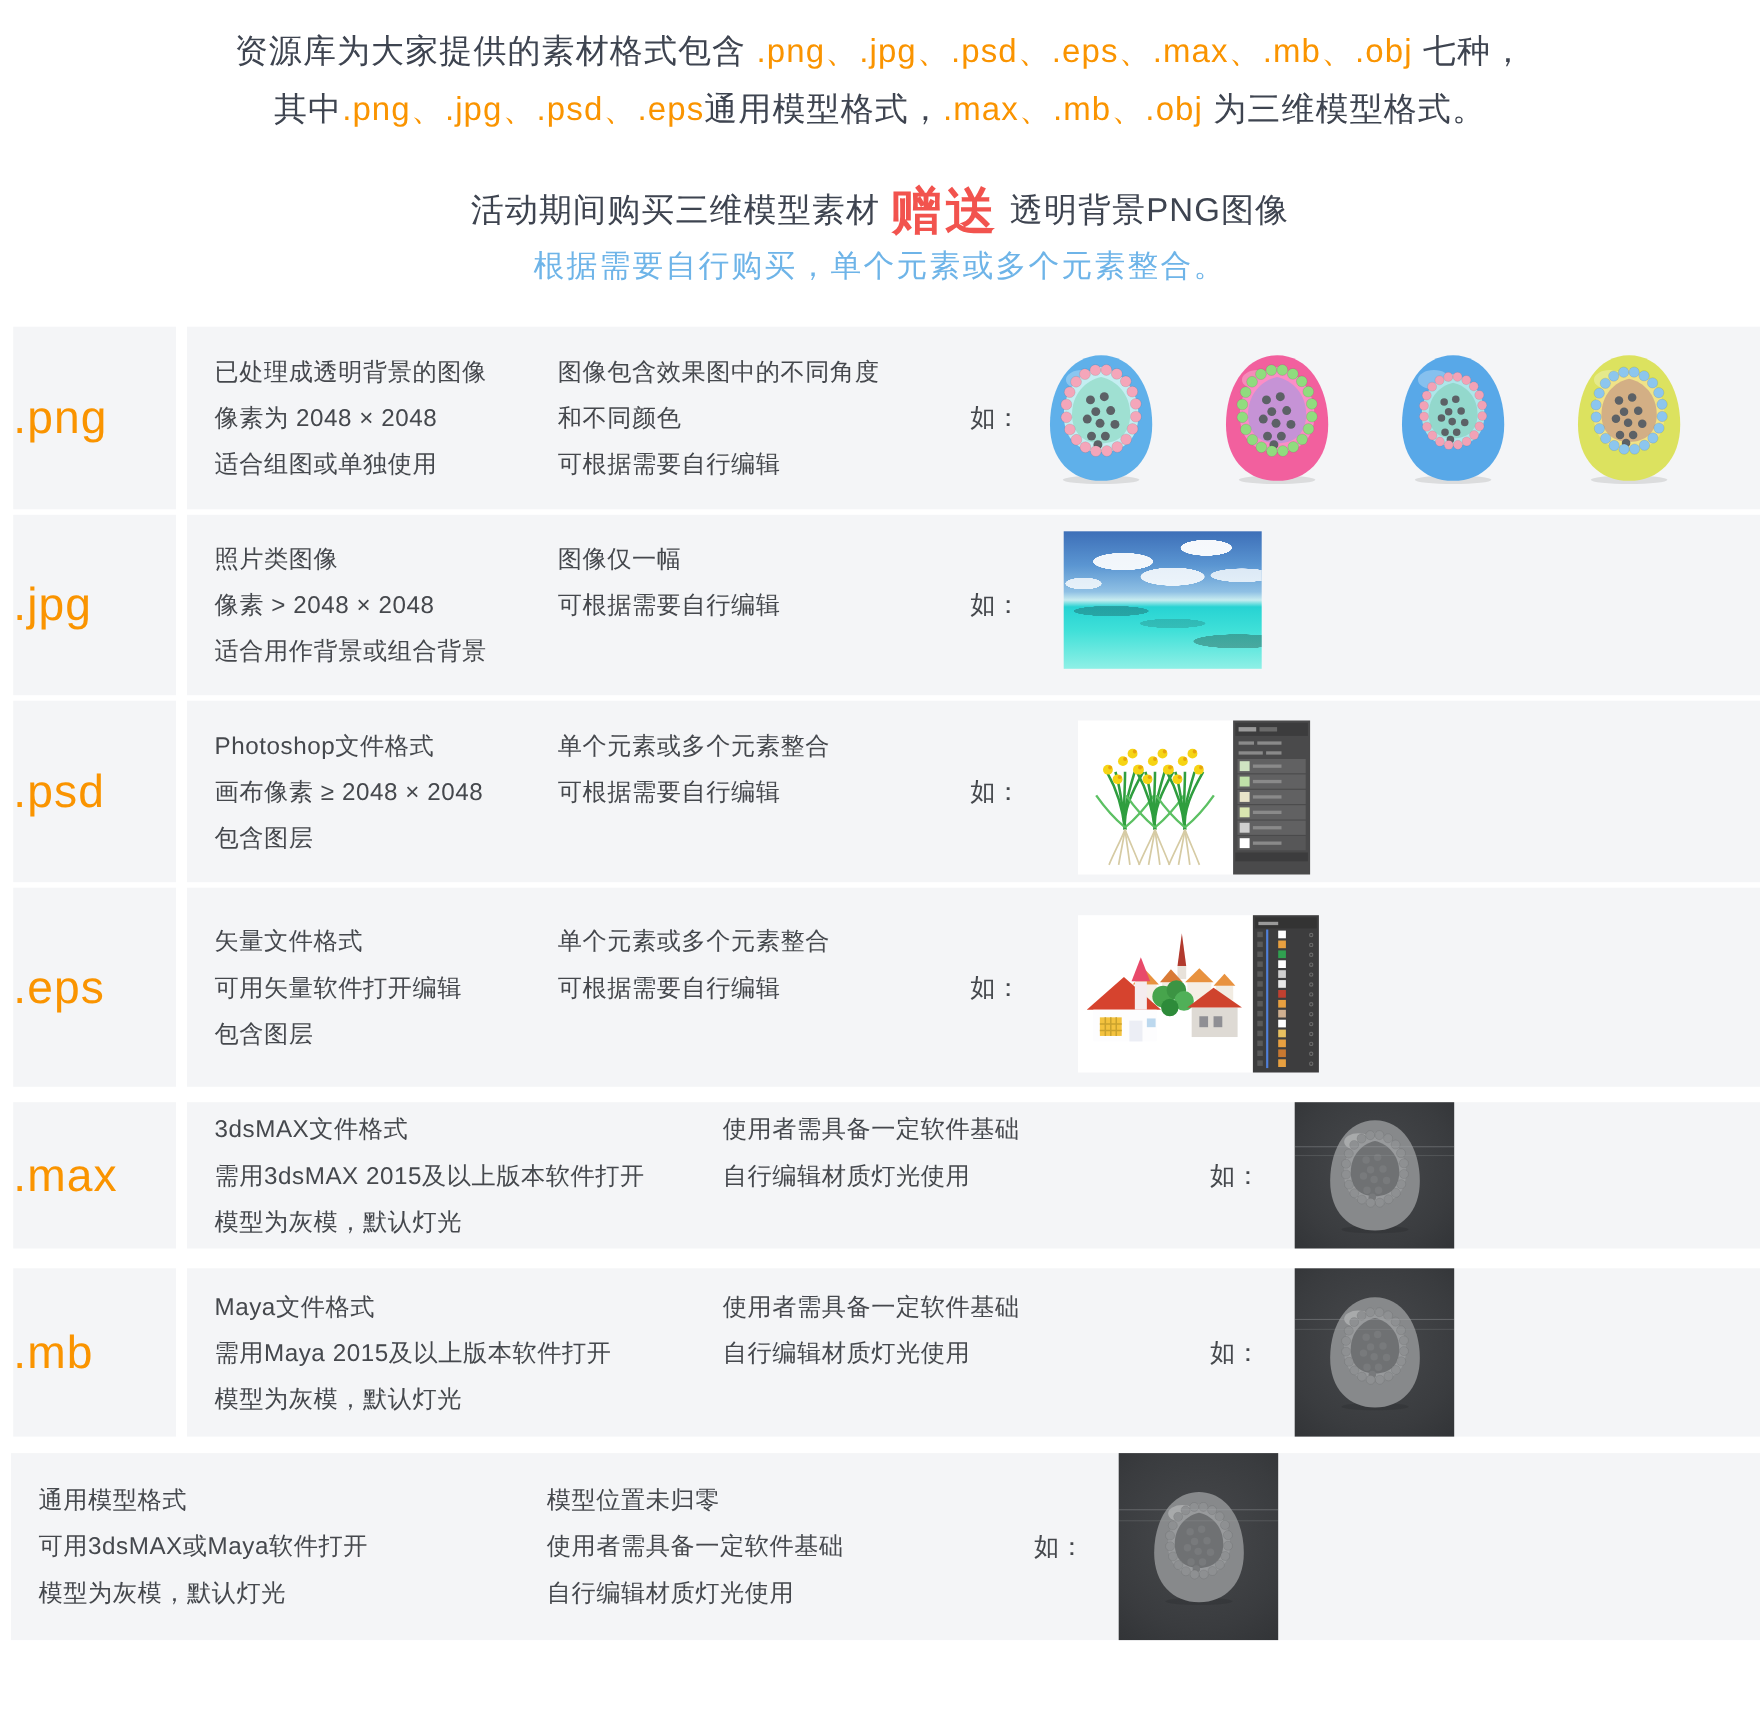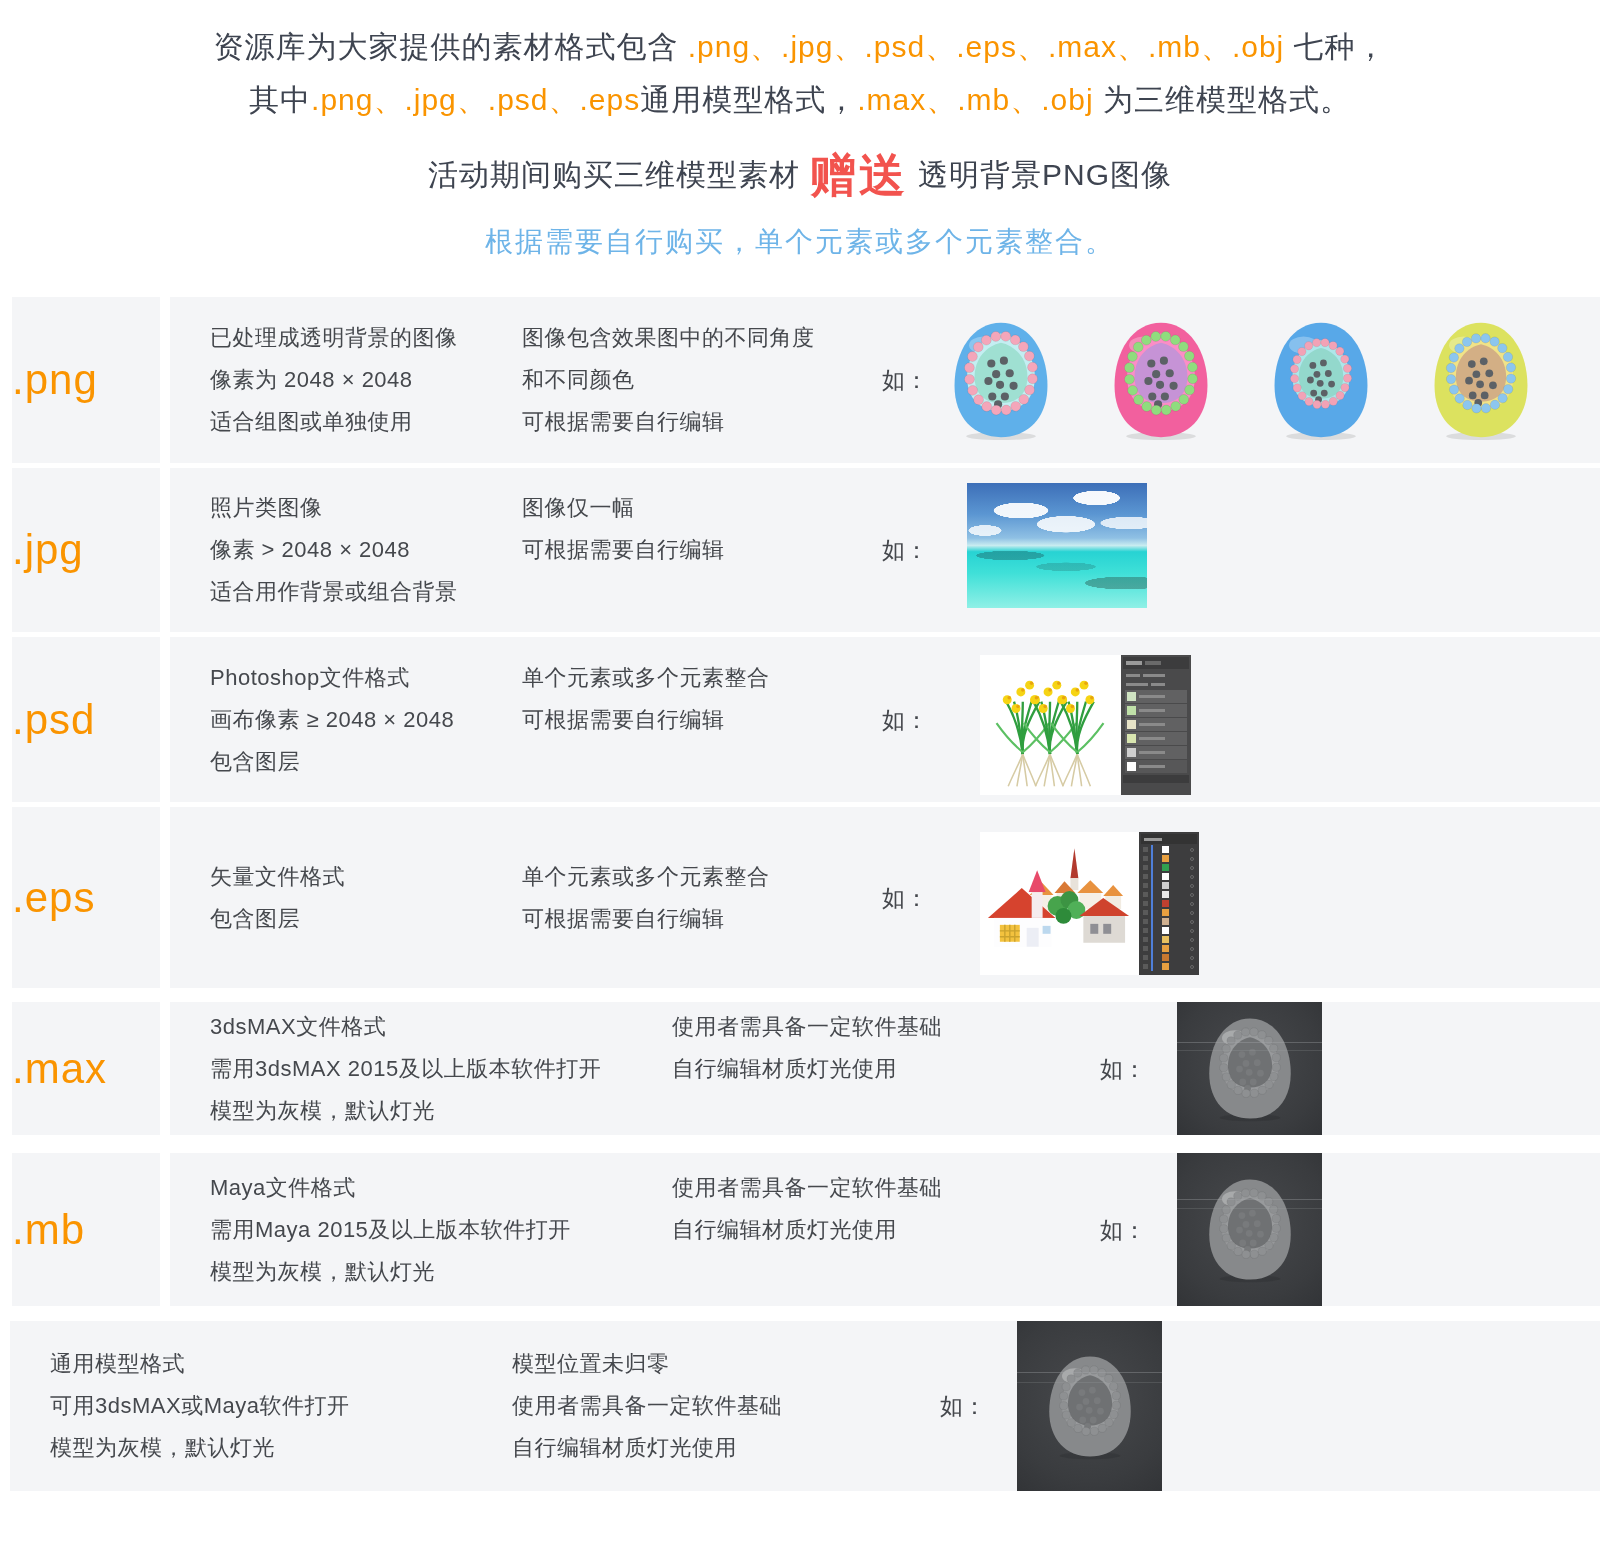--- a/index.html
+++ b/index.html
@@ -9,39 +9,39 @@
     font-family:"Liberation Sans","DejaVu Sans",sans-serif;
     -webkit-font-smoothing:antialiased;
   }
   
   .header { padding-top:20px; text-align:center; color:var(--heading-text); }
   .intro-line { font-size:30px; line-height:53px; letter-spacing:1px; }
   .hl { color:var(--accent-orange); }
   .promo { margin-top:25px; font-size:30px; height:48px; line-height:48px; letter-spacing:1px; }
   .gift {
     color:var(--gift-red); font-size:46px; font-weight:900; letter-spacing:3px;
-    margin:0 10px; vertical-align:-6px; display:inline-block;text-align:center;
+    margin:16px 10px; vertical-align:-6px; display:inline-block;text-align:center;
   }
   .notice { margin-top:24px; font-size:28px; height:38px; line-height:38px;
     color:var(--notice-blue); letter-spacing:2px; }
   
   .rows { margin-top:36px; }
   .row { display:flex; }
   .r0 { height:166px; margin-bottom:5px; }
   .r1 { height:164px; margin-bottom:5px; }
   .r2 { height:165px; margin-bottom:5px; }
   .r3 { height:181px; margin-bottom:14px; }
   .r4 { height:133px; margin-bottom:18px; }
   .r5 { height:153px; margin-bottom:15px; }
   .r6 { height:170px; }
   .label-cell { width:148px; background:var(--row-background);
     display:flex; align-items:center; justify-content:flex-start;margin-left:12px; }
   .format-label { font-size:42px; color:var(--accent-orange); letter-spacing:1px; }
   .content-cell { flex:1; margin-left:10px; background:var(--row-background); position:relative; }
-  .desc-wrap { position:absolute; left:40px; top:50%; transform:translateY(-50%);
+  .desc-wrap { position:absolute; left:25px; top:50%; transform:translateY(-50%);
     display:flex; align-items:flex-start; }
   .desc { font-size:22px; line-height:42px; color:var(--body-text); letter-spacing:0.5px; white-space:nowrap; }
   .cols-a .d1 { width:312px; }
   .cols-b .d1 { width:462px; }
   .ru { position:absolute; top:50%; transform:translateY(-50%);
     font-size:23px; color:var(--body-text); }
   .cols-a .ru { left:712px; }
   .cols-b .ru { left:930px; }
   
   .balls { position:absolute; left:772px; top:22px; display:flex; gap:42px; }
@@ -434,20 +434,21 @@
   </div>
 
   <div class="row r3 cols-a">
     <div class="label-cell">
       <span class="format-label">.eps</span>
     </div>
     <div class="content-cell">
       <div class="desc-wrap">
         <div class="desc d1">
           <div>矢量文件格式</div>
+          <div>可用矢量软件打开编辑</div>
           <div>包含图层</div>
         </div>
         <div class="desc d2">
           <div>单个元素或多个元素整合</div>
           <div>可根据需要自行编辑</div>
         </div>
       </div>
       <span class="ru">如：</span>
       <div class="eps-ex">
         <div class="canvas eps-canvas"><svg viewBox="0 0 160 143" width="100%" height="100%">

